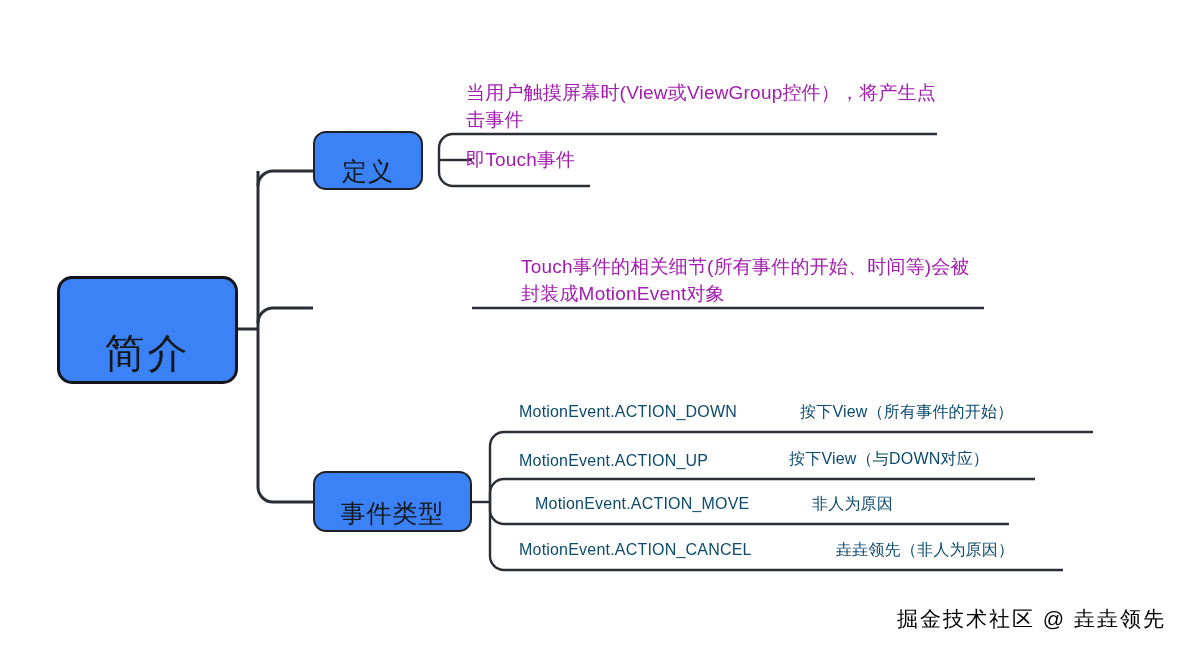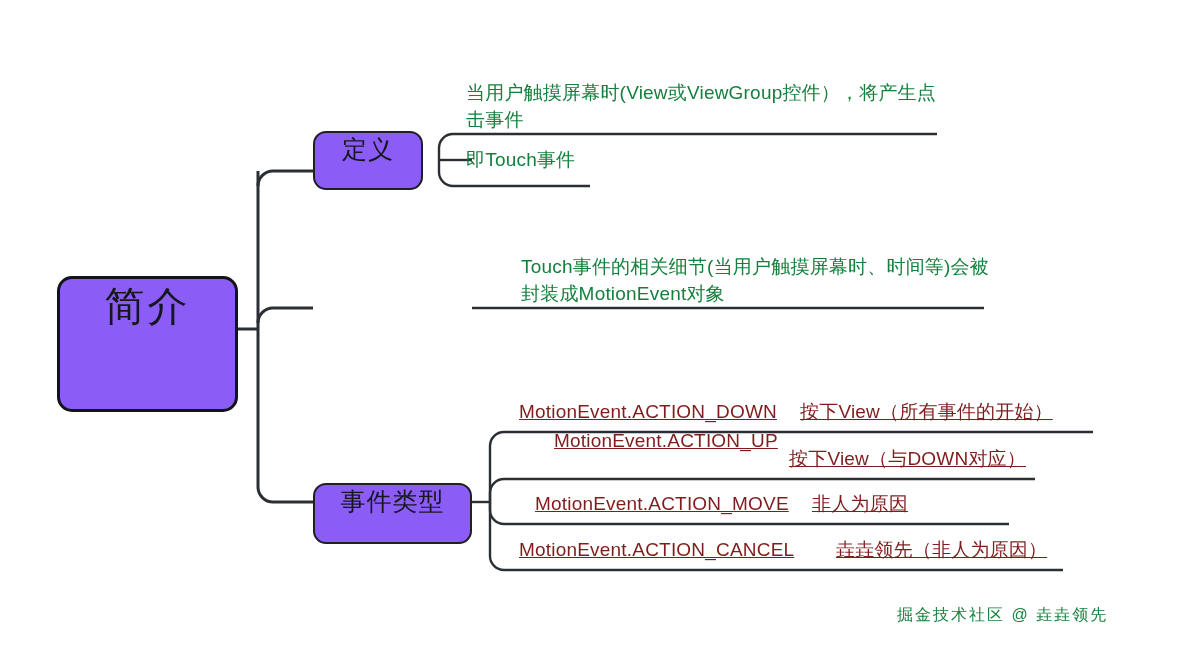--- a/index.html
+++ b/index.html
@@ -21,60 +21,59 @@
   #wires {
     position: absolute;
     left: 0;
     top: 0;
     width: 1200px;
     height: 647px;
   }
   .node {
     position: absolute;
     box-sizing: border-box;
-    background: #8b5cf6;
+    background: #3b82f6;
     display: flex;
-    align-items: flex-start;
+    align-items: flex-end;
     justify-content: center;
     color: #14171c;
     white-space: nowrap;
   }
   .node-root {
     border: 3px solid #111418;
     border-radius: 15px;
     font-size: 40px;
     letter-spacing: 3px;
   }
   .node-branch {
     border: 2px solid #1d2126;
     border-radius: 13px;
     font-size: 25px;
     letter-spacing: 1px;
   }
   .leaf-text {
     position: absolute;
-    color: #15803d;
+    color: #a21caf;
     font-size: 19px;
     line-height: 27px;
     white-space: pre-line;
     letter-spacing: 0.2px;
   }
   .row-text {
     position: absolute;
-    color: #7f1d1d;
-    font-size: 19px;
+    color: #0c4a6e;
+    font-size: 16px;
     line-height: 26px;
     white-space: nowrap;
     letter-spacing: 0.2px;
-    text-decoration: underline;
   }
   .watermark {
     position: absolute;
-    color: #15803d;
-    font-size: 16px;
+    color: #000000;
+    font-size: 21px;
     letter-spacing: 2px;
     white-space: nowrap;
   }
 </style>
 </head>
 <body>
 
 <div id="canvas">
 
   <svg id="wires" viewBox="0 0 1200 647" xmlns="http://www.w3.org/2000/svg">
@@ -106,45 +105,45 @@
       <path d="M1093,432 L504,432 A14,14 0 0 0 490,446 L490,502"></path>
 
       <path d="M1035,479 L504,479 A14,14 0 0 0 490,493 L490,502"></path>
 
       <path d="M1009,524 L504,524 A14,14 0 0 1 490,510 L490,502"></path>
 
       <path d="M1063,570 L504,570 A14,14 0 0 1 490,556 L490,502"></path>
     </g>
   </svg>
 
-  <div class="node node-root" style="left:57px; top:276px; width:181px; height:136px;">
+  <div class="node node-root" style="left:57px; top:276px; width:181px; height:108px;">
     <span>简介</span>
   </div>
 
   <div class="node node-branch" style="left:313px; top:131px; width:110px; height:59px;">
     <span>定义</span>
   </div>
 
 
-  <div class="node node-branch" style="left:313px; top:471px; width:159px; height:61px;margin-top:12px;">
+  <div class="node node-branch" style="left:313px; top:471px; width:159px; height:61px;">
     <span>事件类型</span>
   </div>
 
   <div class="leaf-text" style="left:466px; top:79px; width:480px;">当用户触摸屏幕时(View或ViewGroup控件），将产生点
 击事件</div>
 
   <div class="leaf-text" style="left:466px; top:146px; width:300px;">即Touch事件</div>
 
-  <div class="leaf-text" style="left:521px; top:253px; width:500px;">Touch事件的相关细节(当用户触摸屏幕时、时间等)会被
+  <div class="leaf-text" style="left:521px; top:253px; width:500px;">Touch事件的相关细节(所有事件的开始、时间等)会被
 封装成MotionEvent对象</div>
 
   <div class="row-text" style="left:519px; top:399px;">MotionEvent.ACTION_DOWN</div>
   <div class="row-text" style="left:800px; top:399px;">按下View（所有事件的开始）</div>
 
-  <div class="row-text" style="left:519px; top:428px;margin-left:35px;">MotionEvent.ACTION_UP</div>
+  <div class="row-text" style="left:519px; top:448px;">MotionEvent.ACTION_UP</div>
   <div class="row-text" style="left:789px; top:446px;">按下View（与DOWN对应）</div>
 
   <div class="row-text" style="left:519px; top:491px;margin-left:16px;">MotionEvent.ACTION_MOVE</div>
   <div class="row-text" style="left:812px; top:491px;">非人为原因</div>
 
   <div class="row-text" style="left:519px; top:537px;">MotionEvent.ACTION_CANCEL</div>
   <div class="row-text" style="left:836px; top:537px;">垚垚领先（非人为原因）</div>
 
   <div class="watermark" style="left:897px; top:605px;">掘金技术社区 @ 垚垚领先</div>
 

